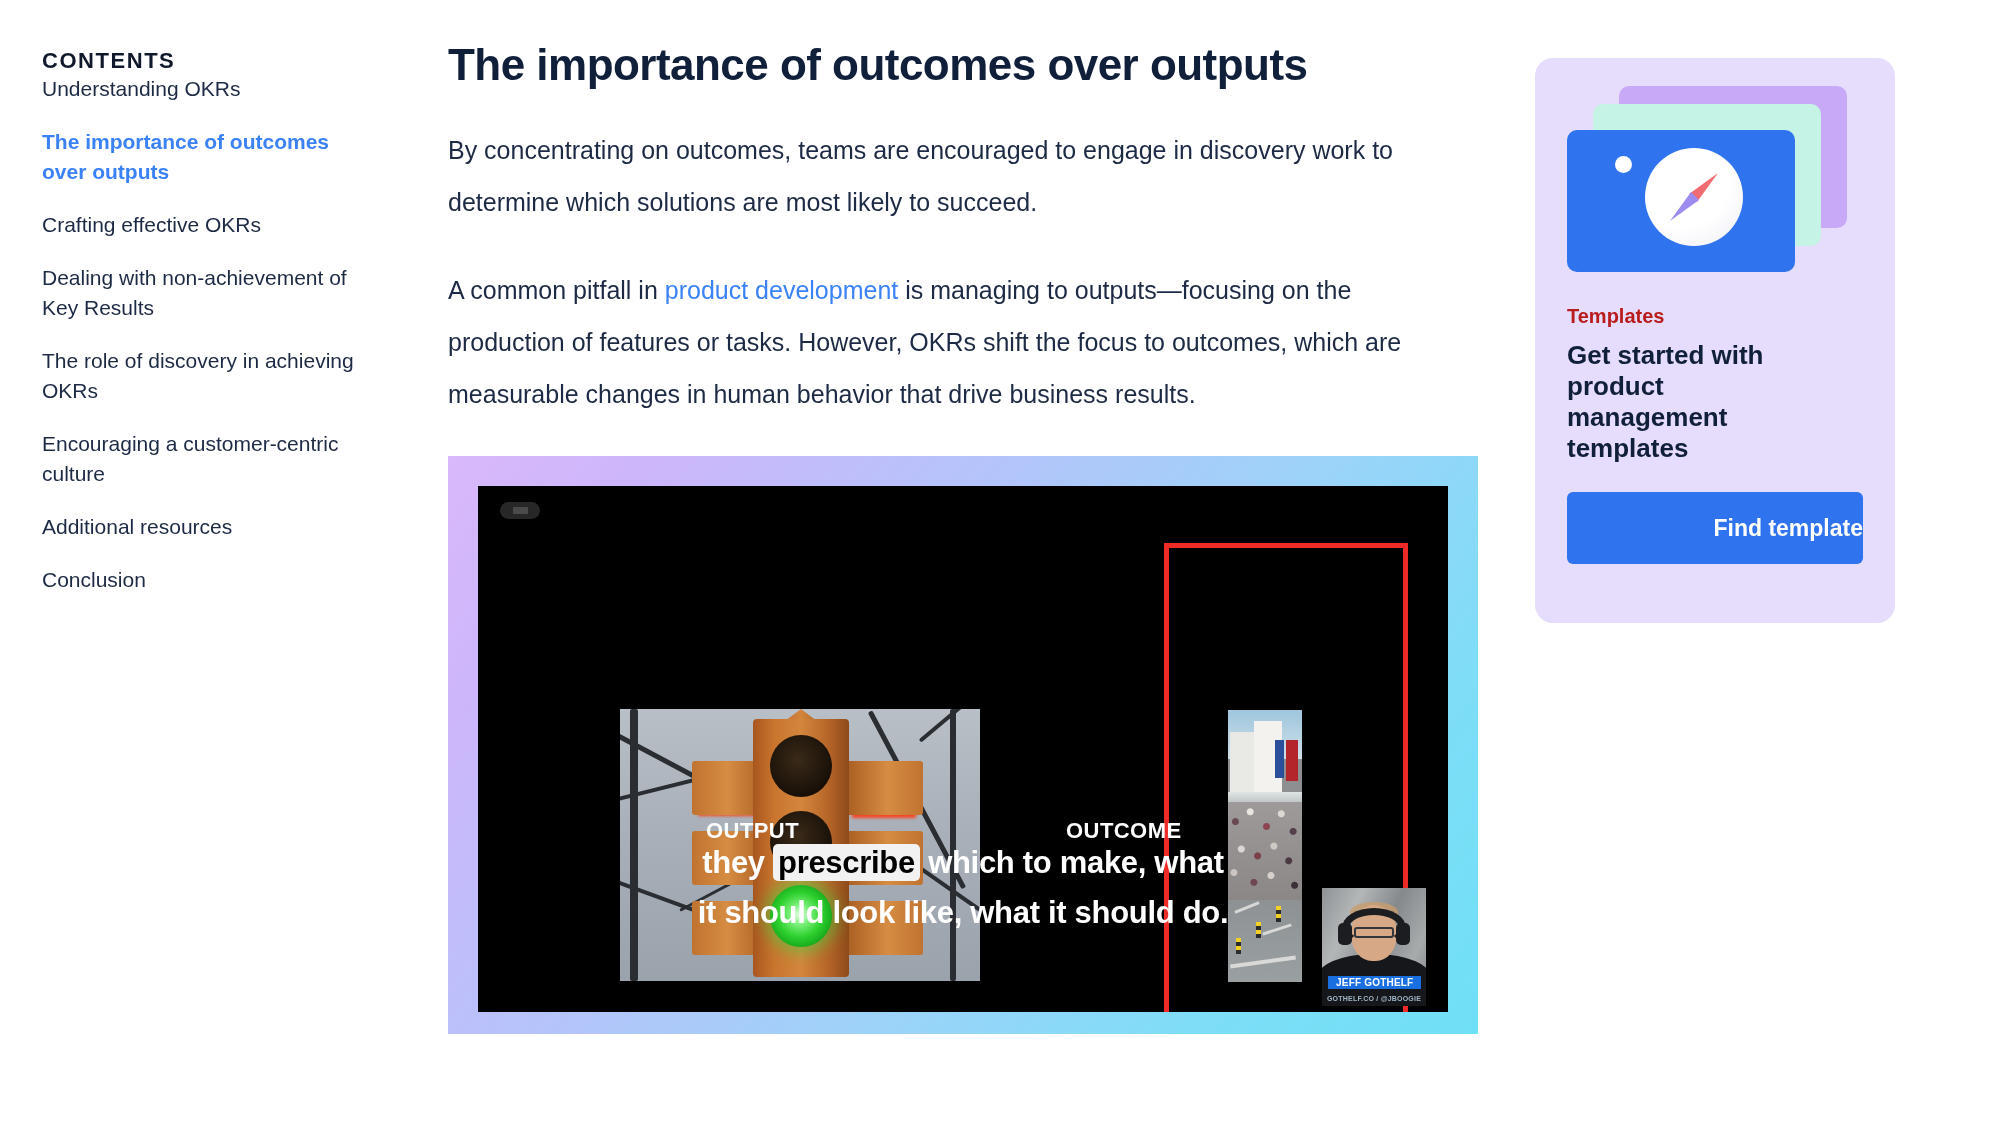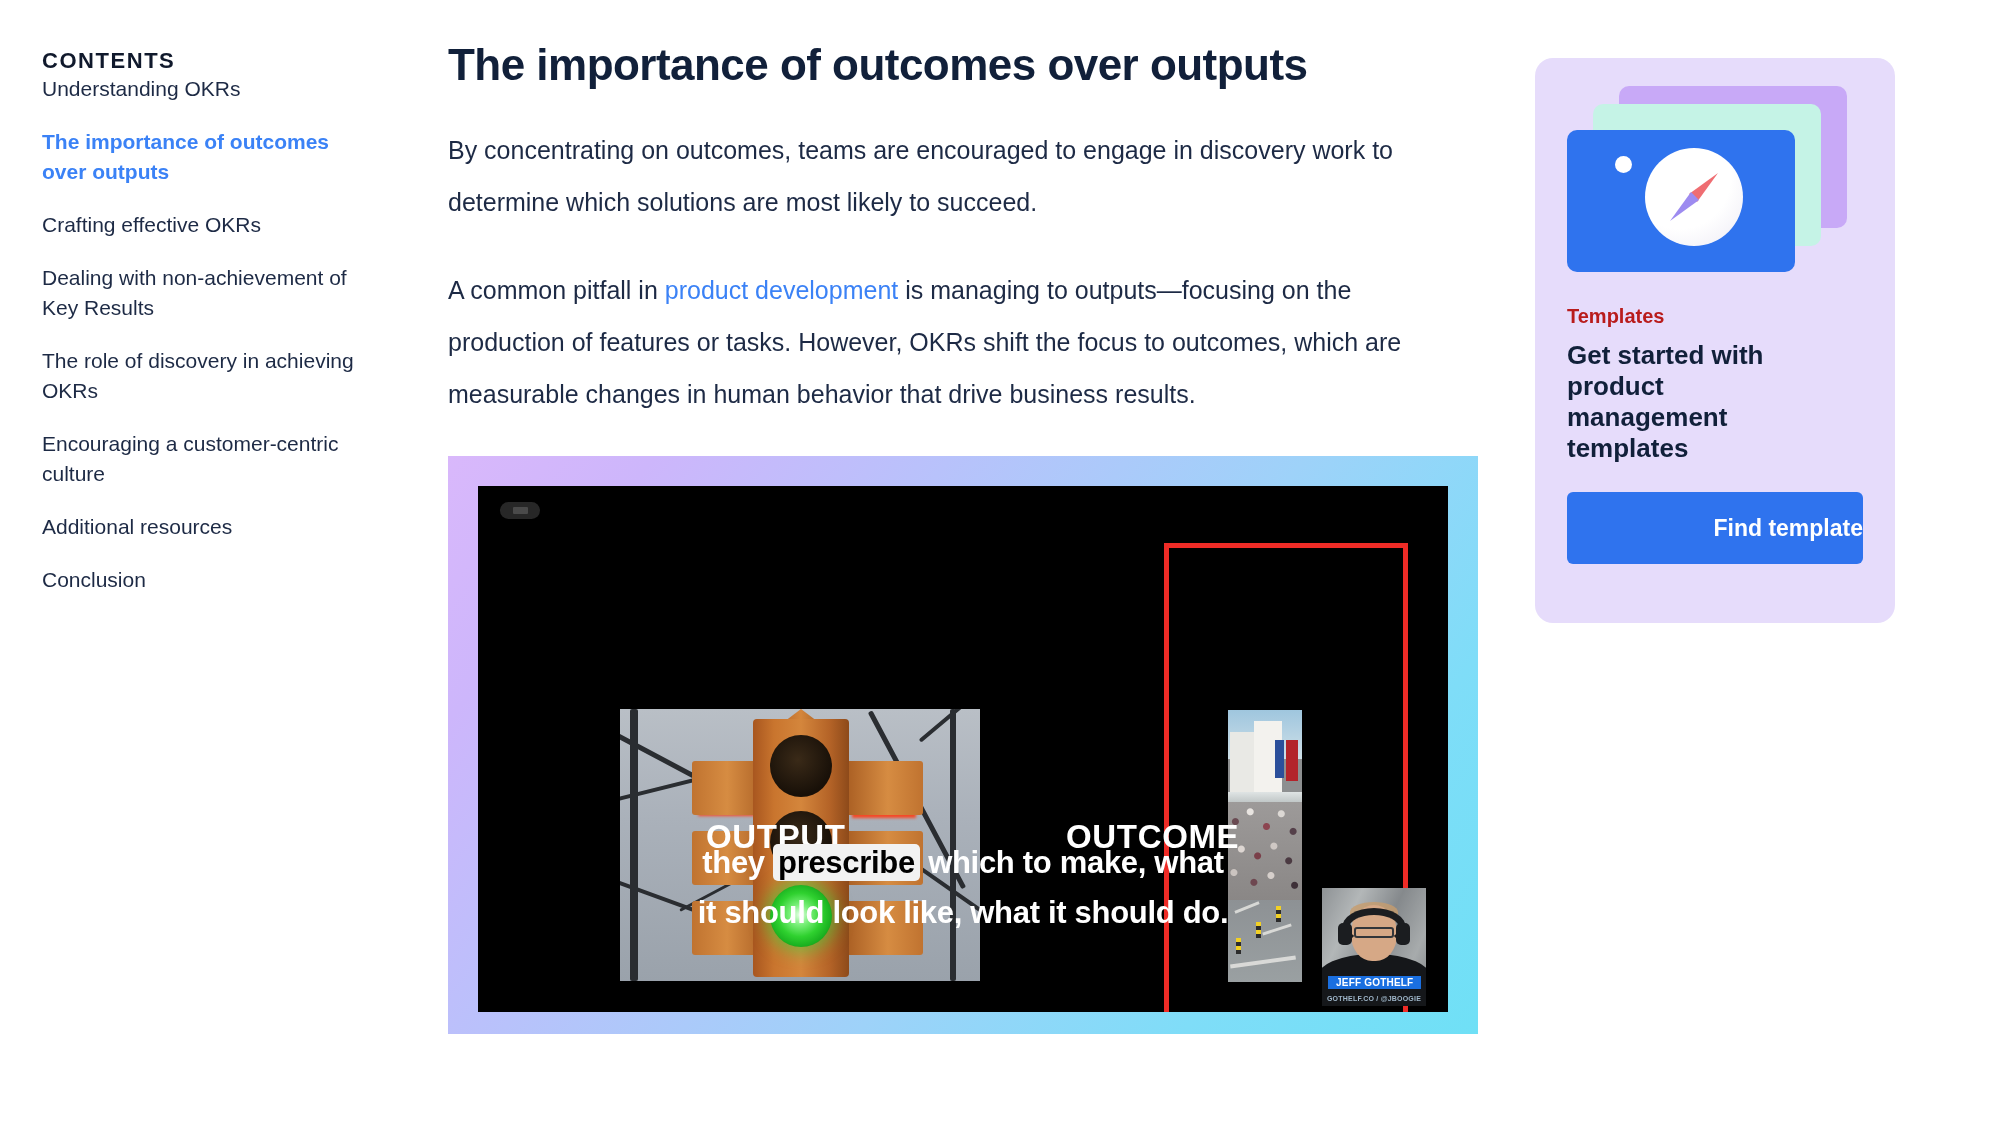--- a/index.html
+++ b/index.html
@@ -219,21 +219,21 @@
     left: 686px;
     top: 57px;
     width: 244px;
     height: 530px;
     border: 5px solid #ee2b26;
   }
 
   
   .lbl-output, .lbl-outcome {
     position: absolute;
-    font-size: 33px;
+    font-size: 22px;
     font-weight: 700;
     letter-spacing: 0.02em;
     color: #ffffff;
     white-space: nowrap;
   }
   .lbl-output { left: 228px; top: 332px; }
   .lbl-outcome { left: 588px; top: 332px; }
 
   .caption {
     position: absolute;

